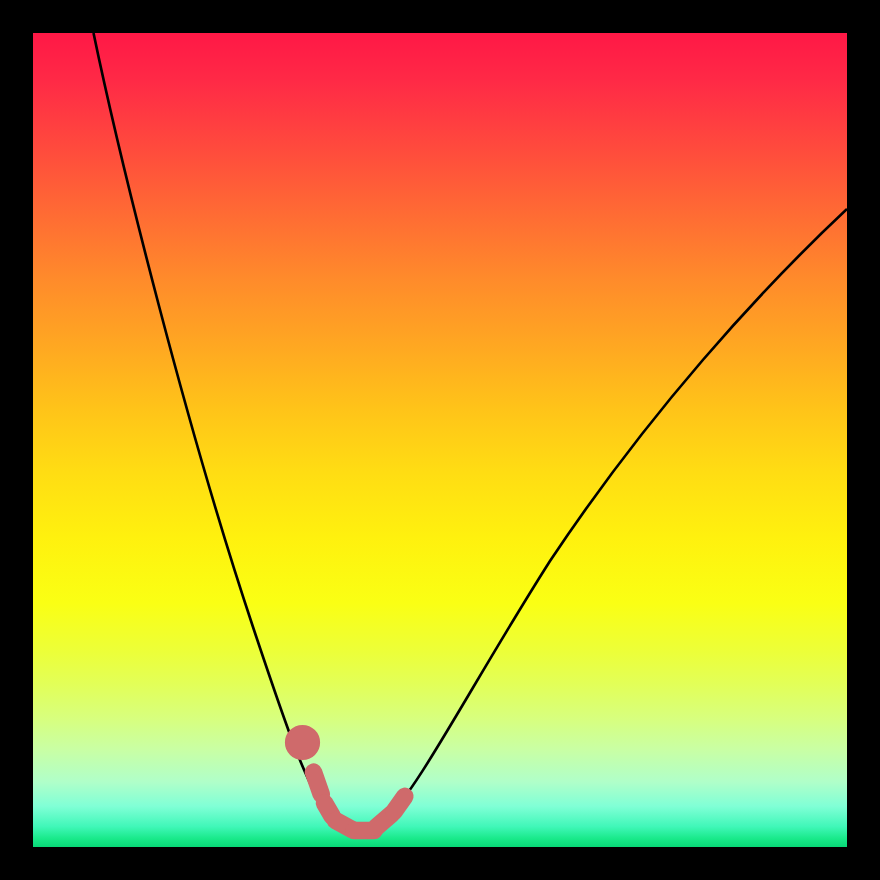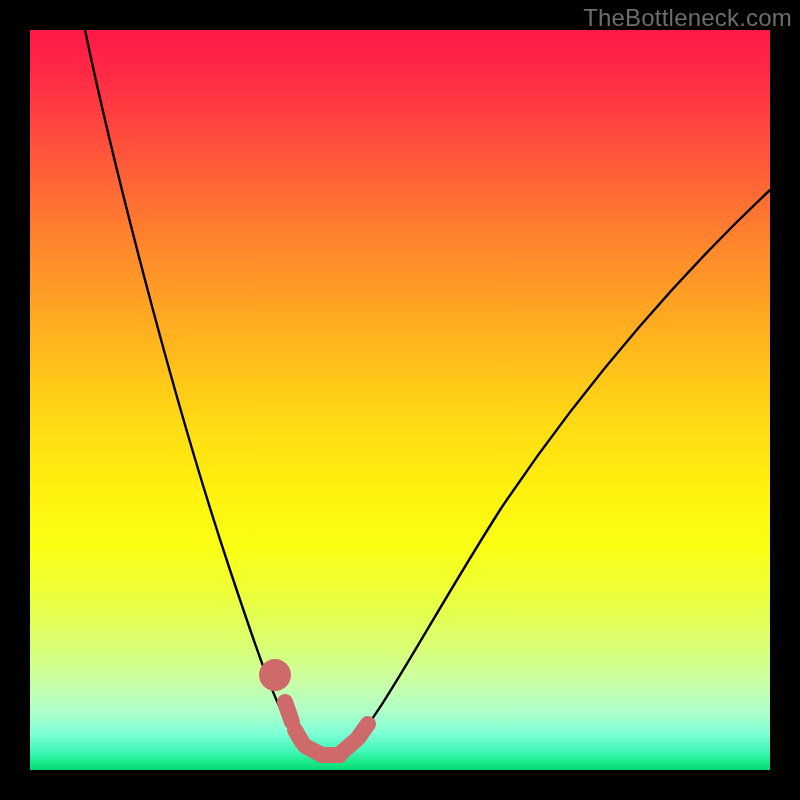--- a/index.html
+++ b/index.html
@@ -68,21 +68,20 @@
     left: 0;
     top: 0;
     width: 100%;
     height: 100%;
   }
 </style>
 </head>
 <body>
 
 <div class="frame">
-  <div class="watermark">TheBottleneck.com</div>
 
   <div class="plot-area">
     <div class="gradient-bg"></div>
 
     <svg class="curve" viewBox="0 0 740 740" preserveAspectRatio="none">
       <path fill="none" stroke="#000" stroke-width="2.4" d="M 55 0
                C 80 120, 140 360, 200 540
                C 230 630, 250 690, 272 715
                C 285 730, 305 730, 320 716
                C 350 688, 400 590, 470 480

